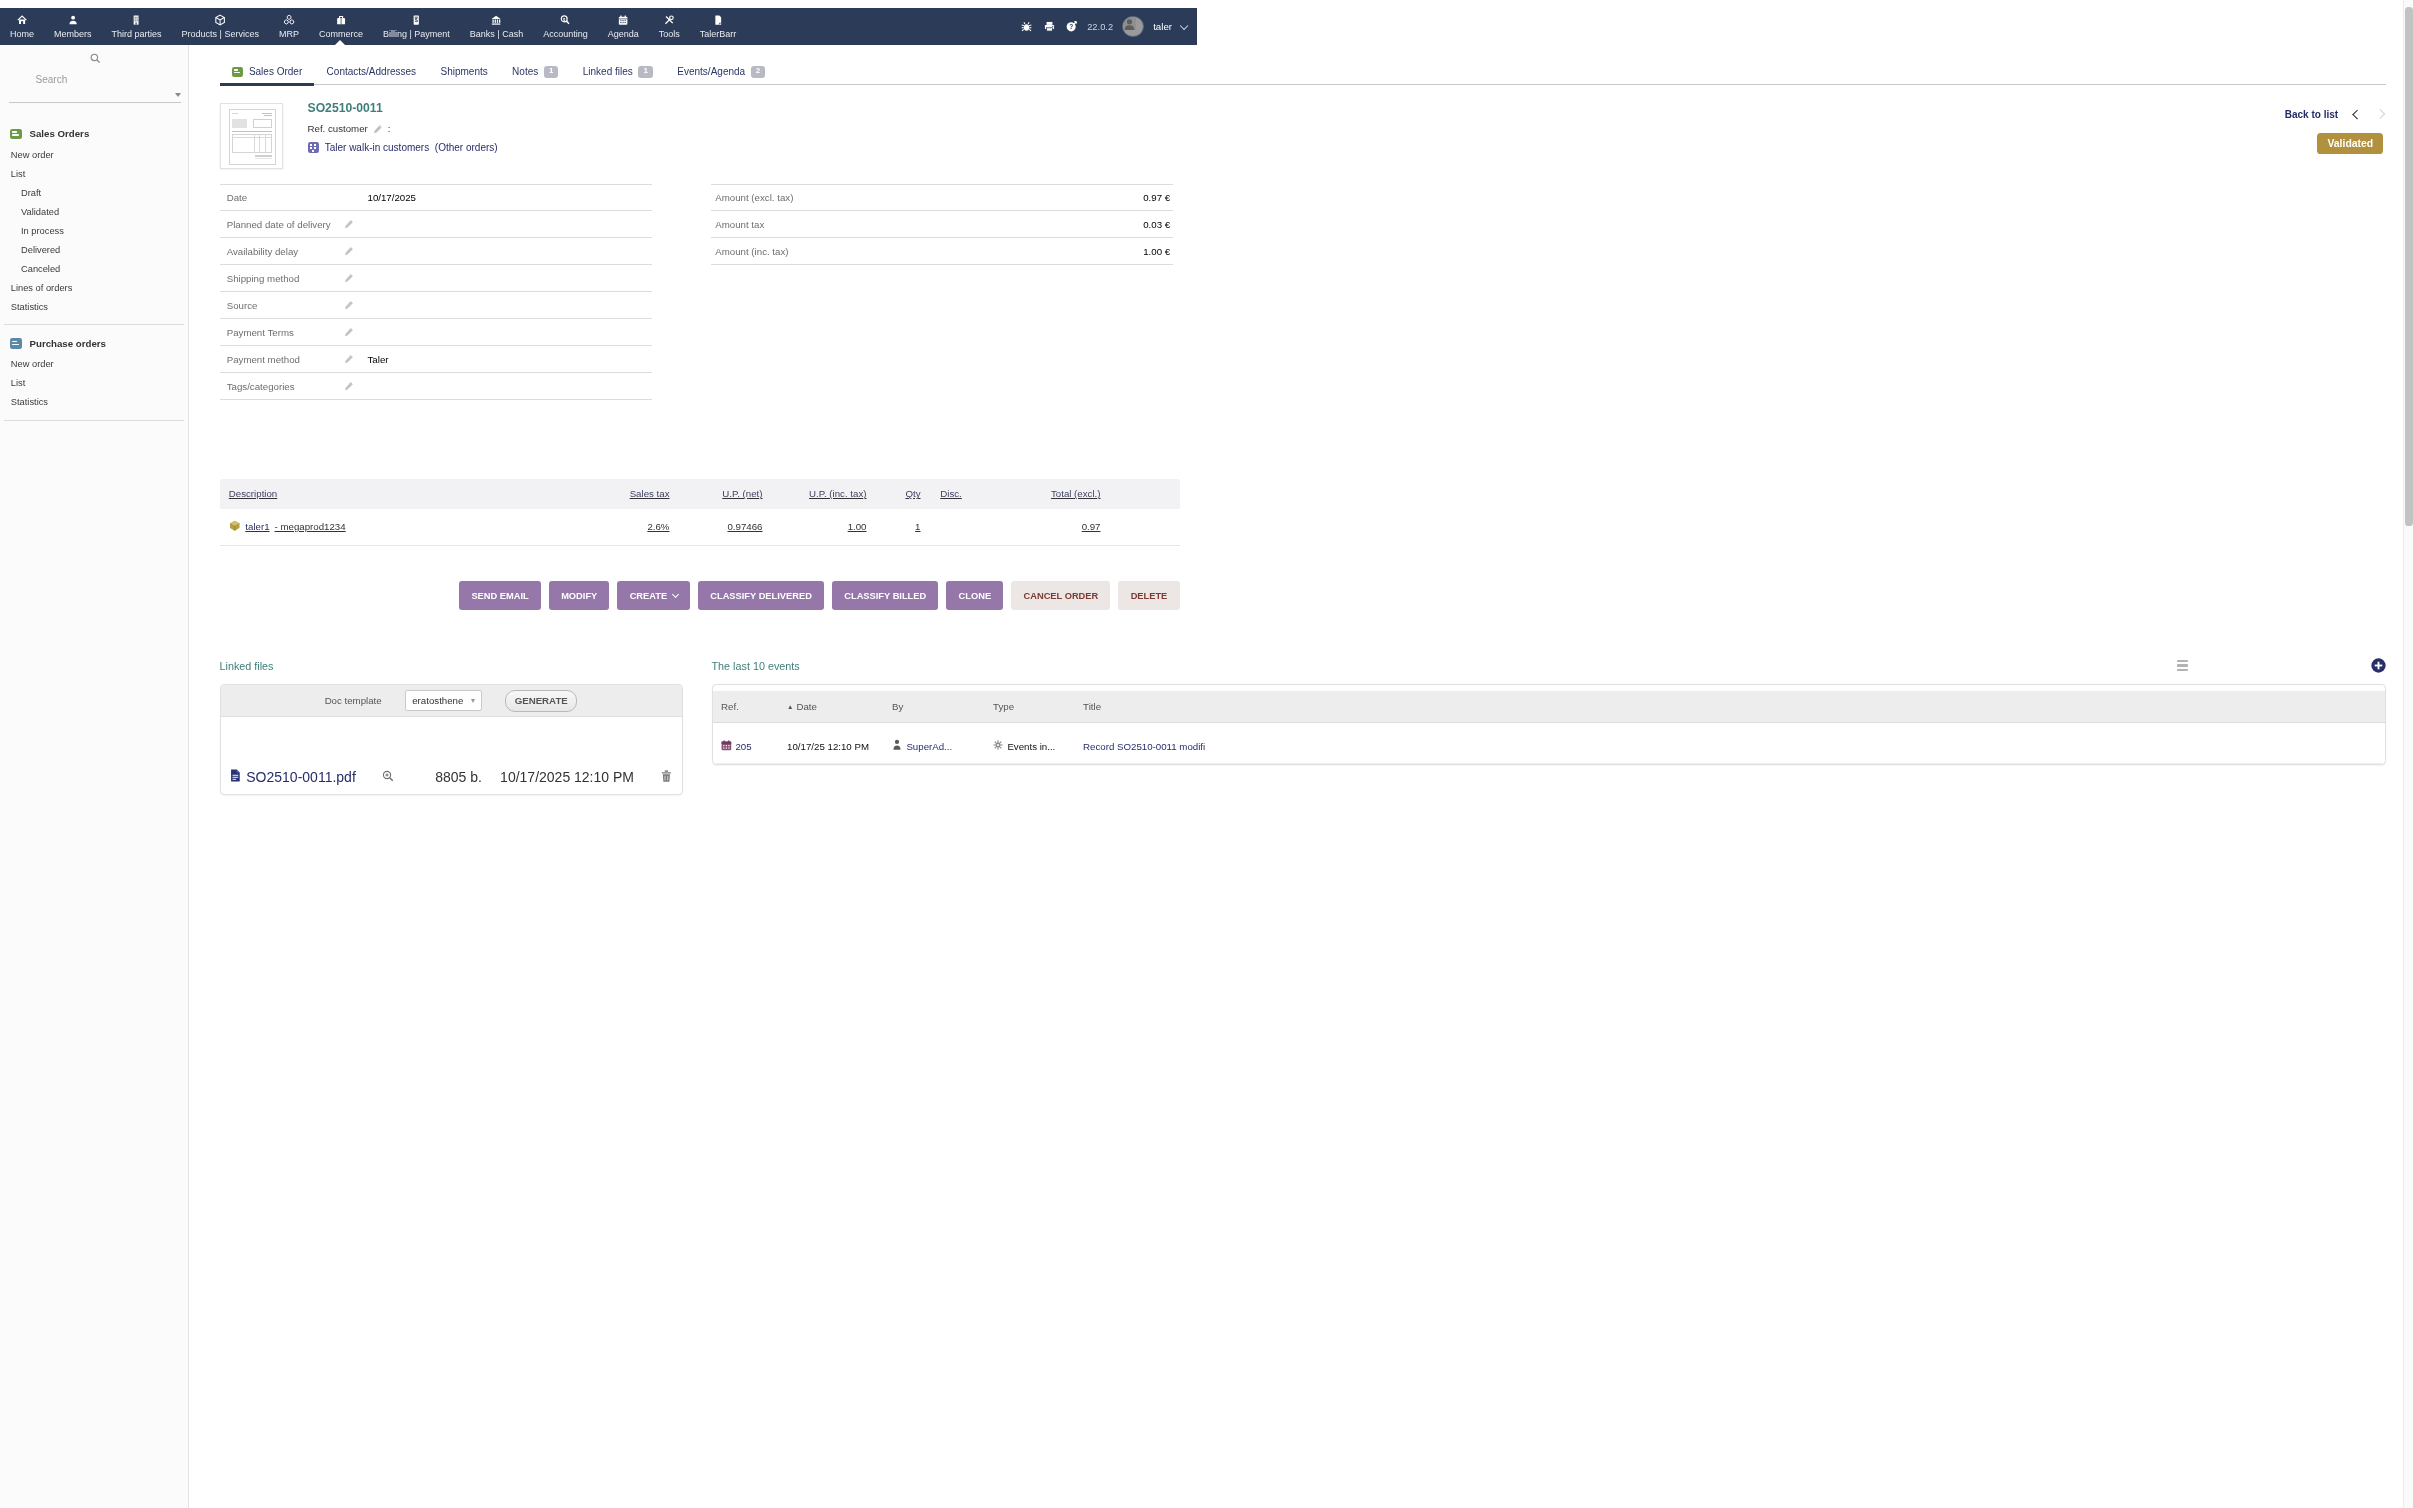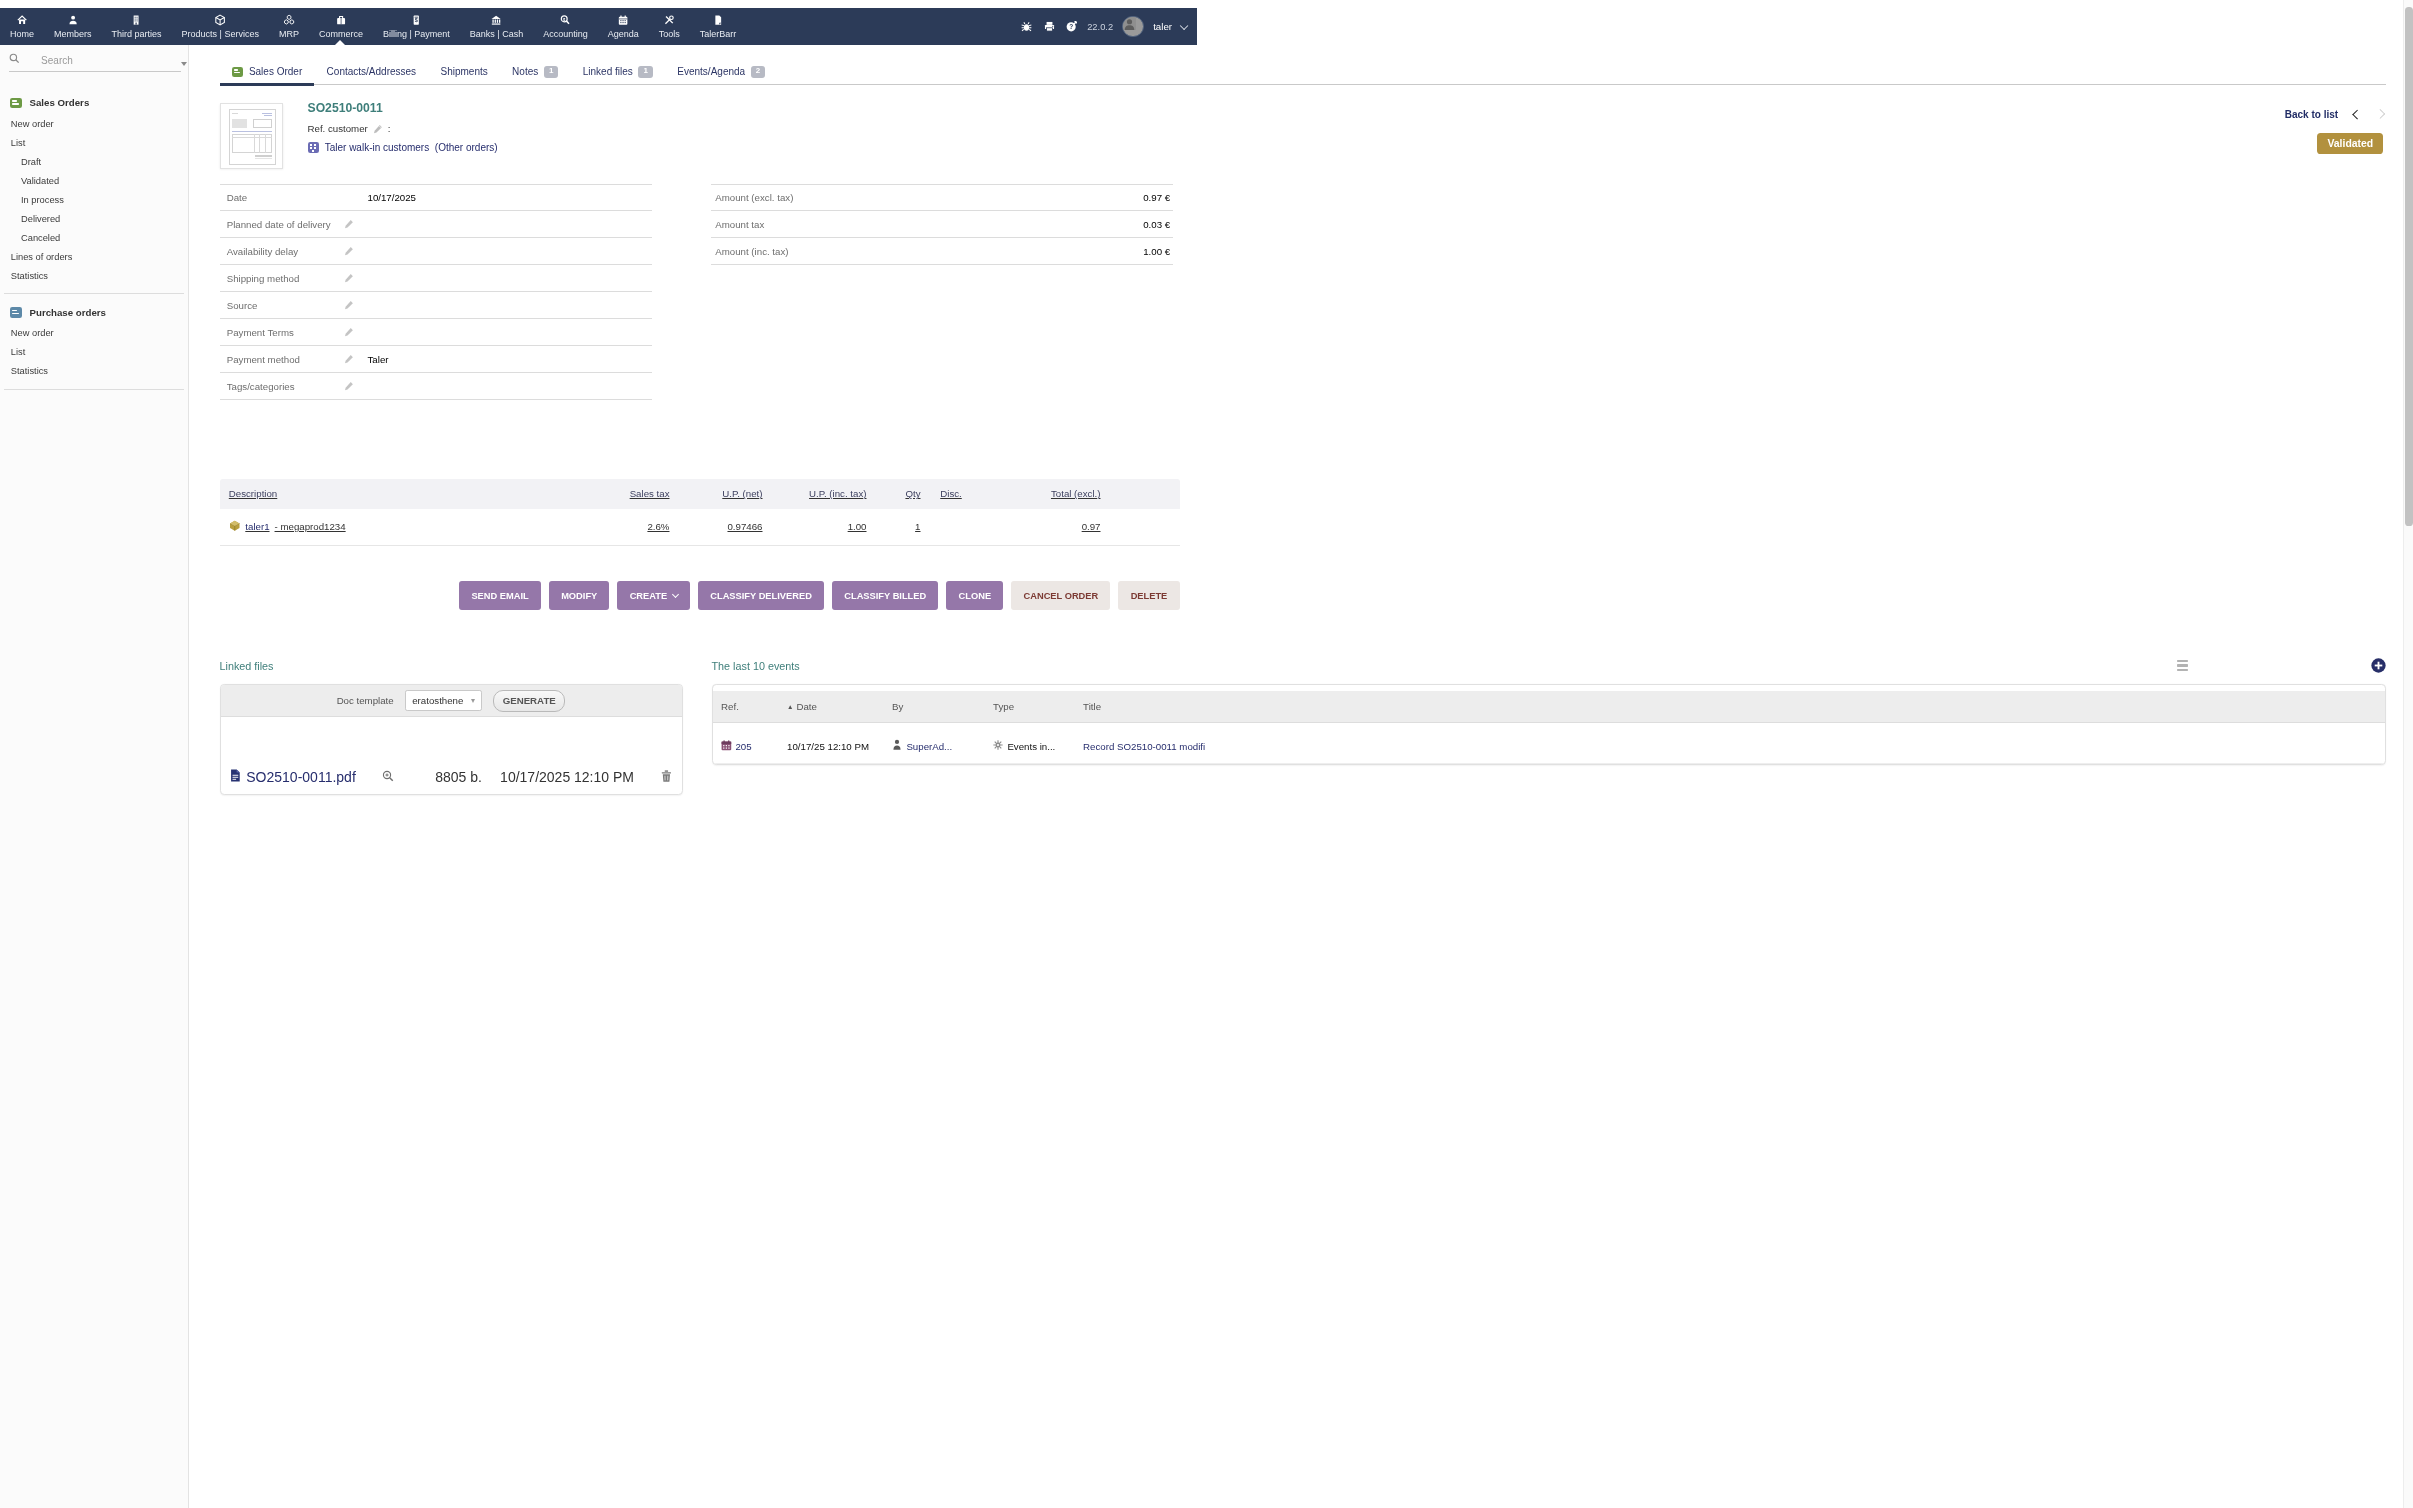--- a/index.html
+++ b/index.html
@@ -14,22 +14,22 @@
     border-left:5.7px solid transparent; border-right:5.7px solid transparent; border-bottom:5.7px solid #ffffff; }
   .nav-right { margin-left:auto; display:flex; align-items:center; gap:9.3px; padding-right:10px; color:#e8ecf2; }
   .nav-right svg { width:13px; height:13px; display:block; }
   .nav-version { font-size:9.3px; color:#cdd4e0; }
   .avatar { width:21.5px; height:21.5px; border-radius:50%; overflow:hidden; border:1.1px solid #51637f; background:#9a9a9a; }
   .user-name { font-size:9.7px; color:#fff; }
   .chev-down-sm { width:5.7px; height:5.7px; border-left:1.4px solid #dfe4ec; border-bottom:1.4px solid #dfe4ec; transform:rotate(-45deg); margin-top:-2.2px; }
 
   .sidebar { position:absolute; top:37px; left:0; width:189px; bottom:0; background:#fbfbfb;
     border-right:0.7px solid #e3e3e3; font-size:9.3px; color:#444; }
-  .search-row { display:flex; align-items:flex-end; gap:21px; margin:16px 7.2px 0 9.3px;
-    border-bottom:0.7px solid #c9c9c9; padding-bottom:5px; }
+  .search-row { display:flex; align-items:center; gap:8px; margin:16px 7.2px 0 9.3px;
+    border-bottom:0.7px solid #c9c9c9; padding-bottom:5px;flex-direction:column; }
   .search-row input { border:none; outline:none; background:transparent; font-size:10px; width:119px;
     font-family:inherit; color:#555; }
   .search-row input::placeholder { color:#9a9a9a; }
   .caret-down { width:0; height:0; border-left:3.6px solid transparent; border-right:3.6px solid transparent;
     border-top:4.3px solid #8a8a8a; margin-left:auto; }
   .menu-title { display:flex; align-items:center; gap:8px; font-weight:bold; font-size:9.7px;
     color:#333; padding:0 0 0 10px; margin-top:24px; height:14.4px; }
   .menu-item { height:19px; display:flex; align-items:center; padding-left:10.8px; color:#3a3a3a; cursor:pointer; }
   .menu-item.sub { padding-left:21px; }
   .menu-sep { border:none; border-top:0.7px solid #ddd; margin:8px 4.3px 0 4.3px; }
@@ -111,21 +111,21 @@
   .bcol-left { flex:0 0 463px; }
   .bcol-right { flex:1 1 auto; min-width:0; }
   .sec-head { display:flex; align-items:center; height:13px; }
   .sec-title { color:#3e7e7a; font-size:10.8px; font-weight:500; }
   .burger { margin-left:auto; margin-right:183px; display:flex; flex-direction:column; gap:2.2px; cursor:pointer; }
   .burger i { width:11.5px; height:2.2px; background:#b3b3b3; border-radius:0.7px; }
   .plus-btn { width:15px; height:15px; cursor:pointer; }
   .card { margin-top:12.2px; border:0.7px solid #e0e0e0; border-radius:4.3px; background:#fff;
     box-shadow:0 0.7px 1.4px rgba(0,0,0,.05); overflow:hidden; }
   .card-head { background:#ededed; border-bottom:0.7px solid #ddd; height:32px; display:flex; align-items:center; }
-  .files-head { justify-content:center; gap:11px; font-size:9.7px; color:#555;align-items:center; }
+  .files-head { justify-content:center; gap:23px; font-size:9.7px; color:#555;align-items:center; }
   .select { background:#fff; border:0.7px solid #c9c9c9; border-radius:2.2px; height:21px; display:flex;
     align-items:center; gap:7.2px; padding:0 6.5px; font-size:9.7px; color:#333; cursor:pointer; }
   .select .caret-down { border-top-color:#999; border-left-width:2.9px; border-right-width:2.9px; margin:0; }
   .gen-btn { background:linear-gradient(#f8f8f8,#e7e7e7); border:0.7px solid #b9b9b9; border-radius:10px;
     height:22px; padding:0 8.6px; font-family:inherit; font-size:9.7px; font-weight:bold; color:#555; cursor:pointer; }
   .file-row { display:flex; align-items:center; height:35px; padding:0 9.3px; font-size:14px;margin-top:42px; }
   .fr-name { flex:0 0 136px; display:flex; align-items:center; gap:5.7px; }
   .fr-mag { flex:0 0 11.5px; margin-left:16px; cursor:pointer; }
   .fr-size { flex:0 0 88px; text-align:right; color:#333; }
   .fr-date { flex:0 0 152px; text-align:right; color:#333; }

